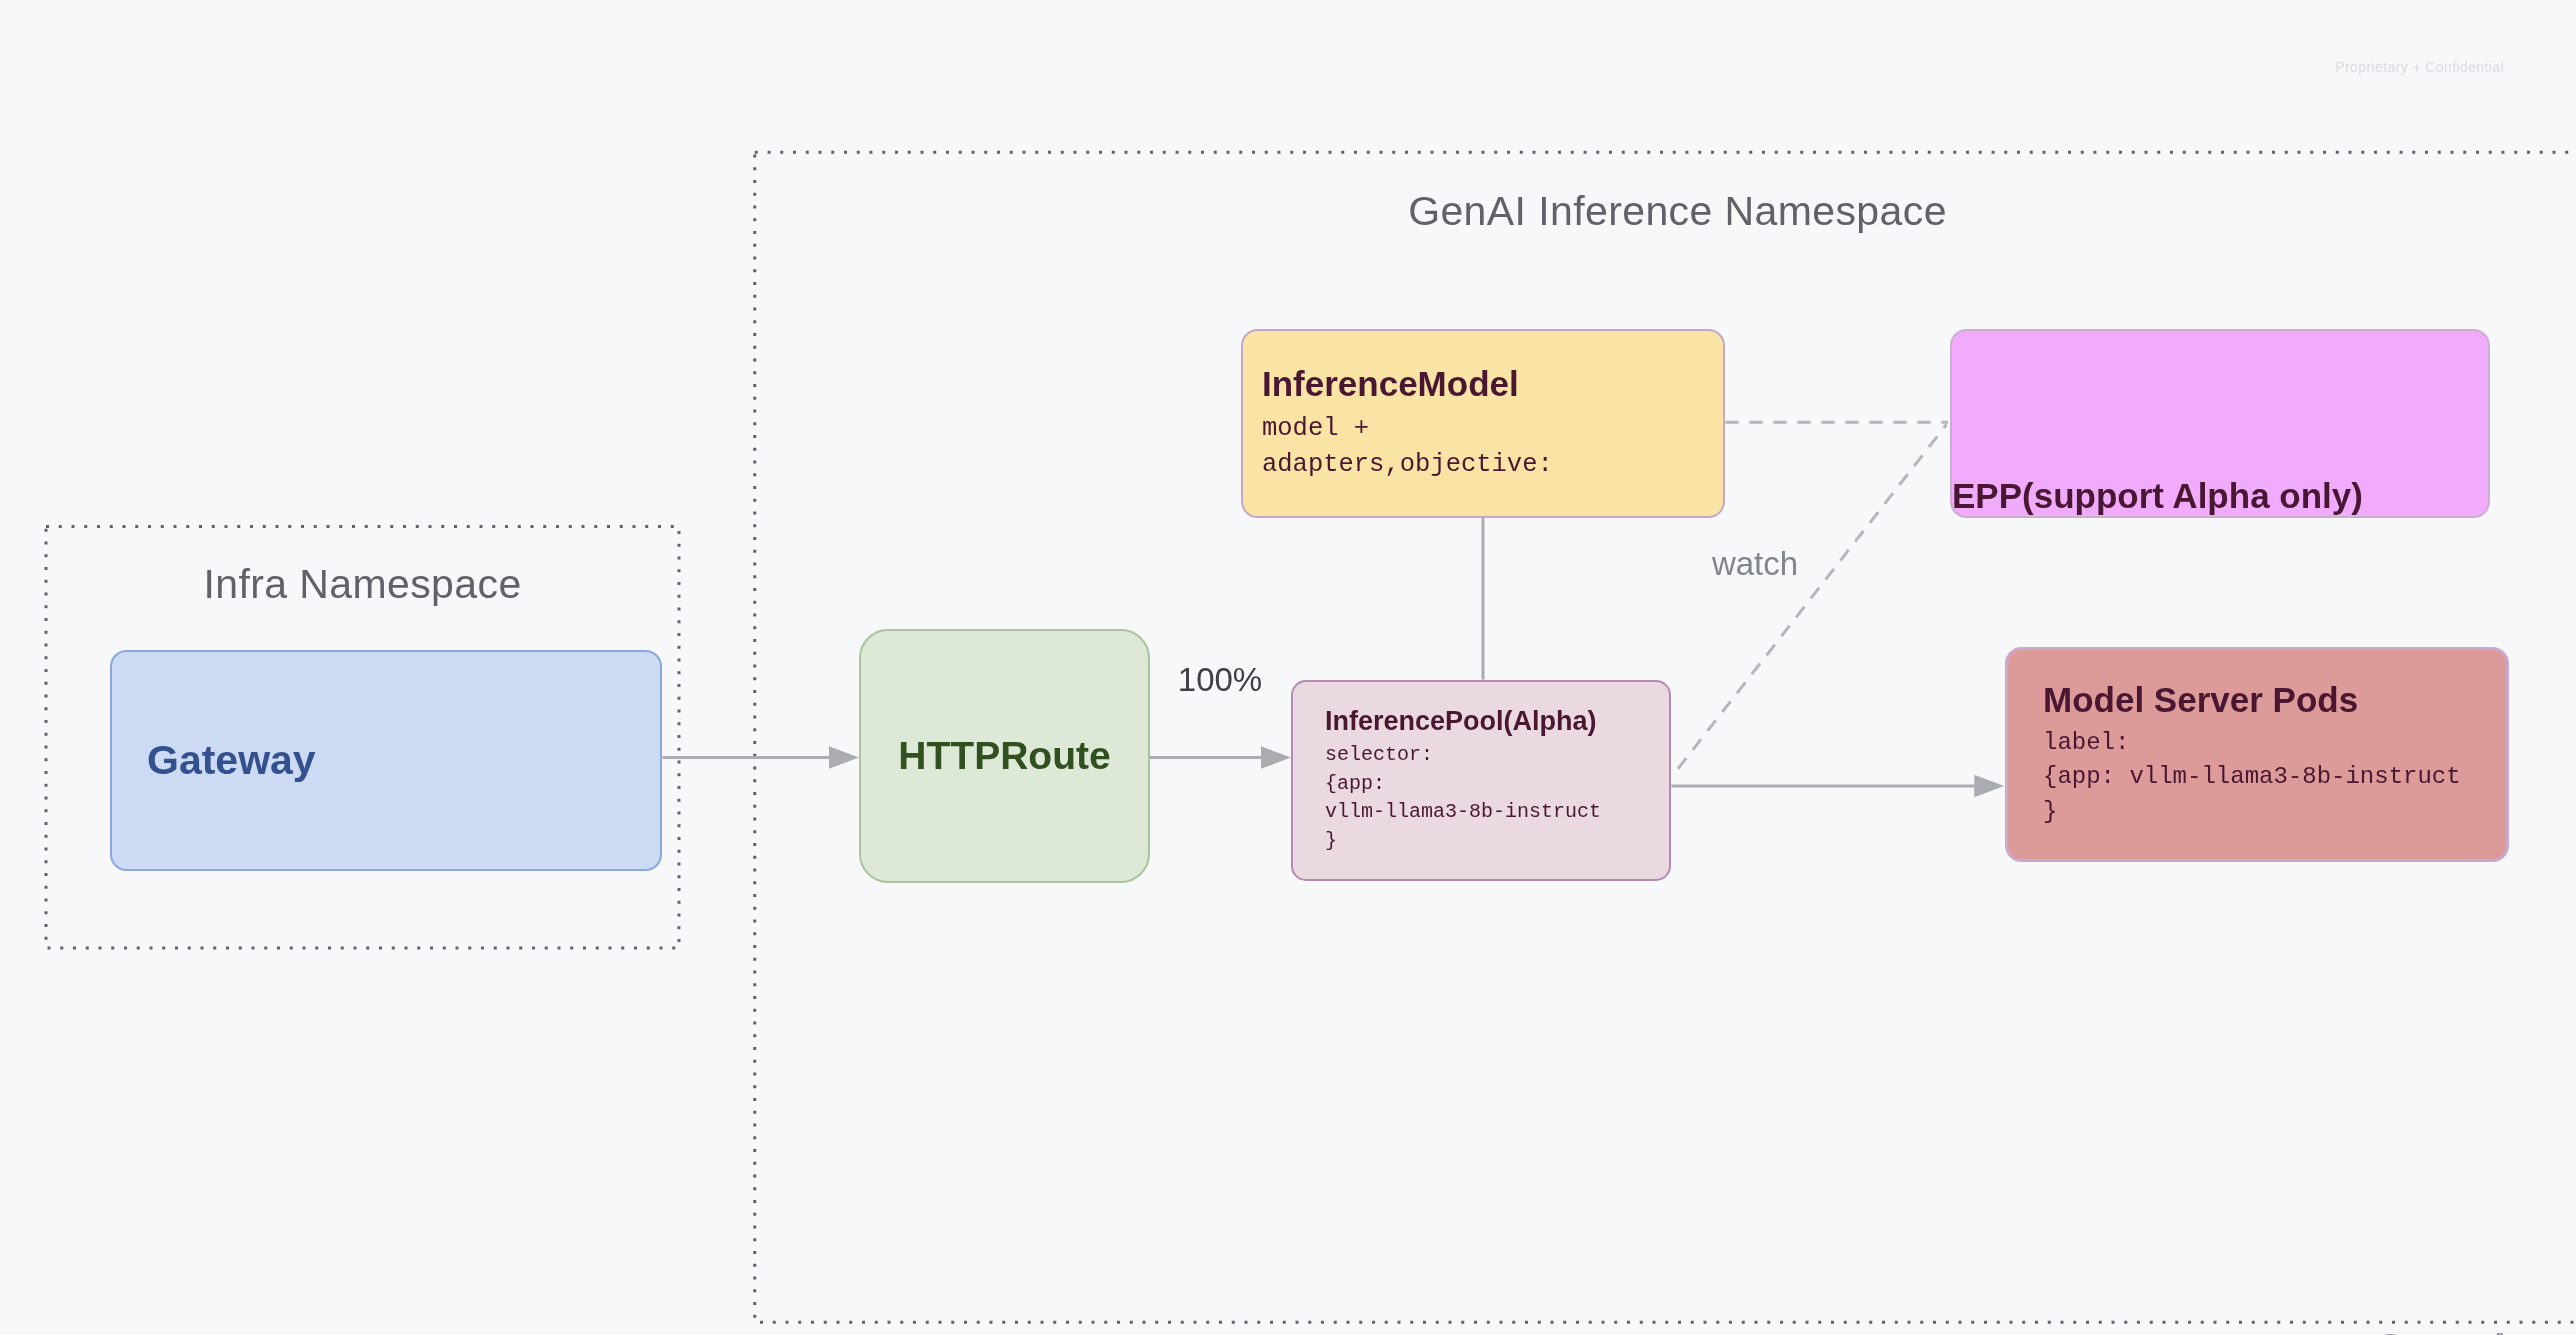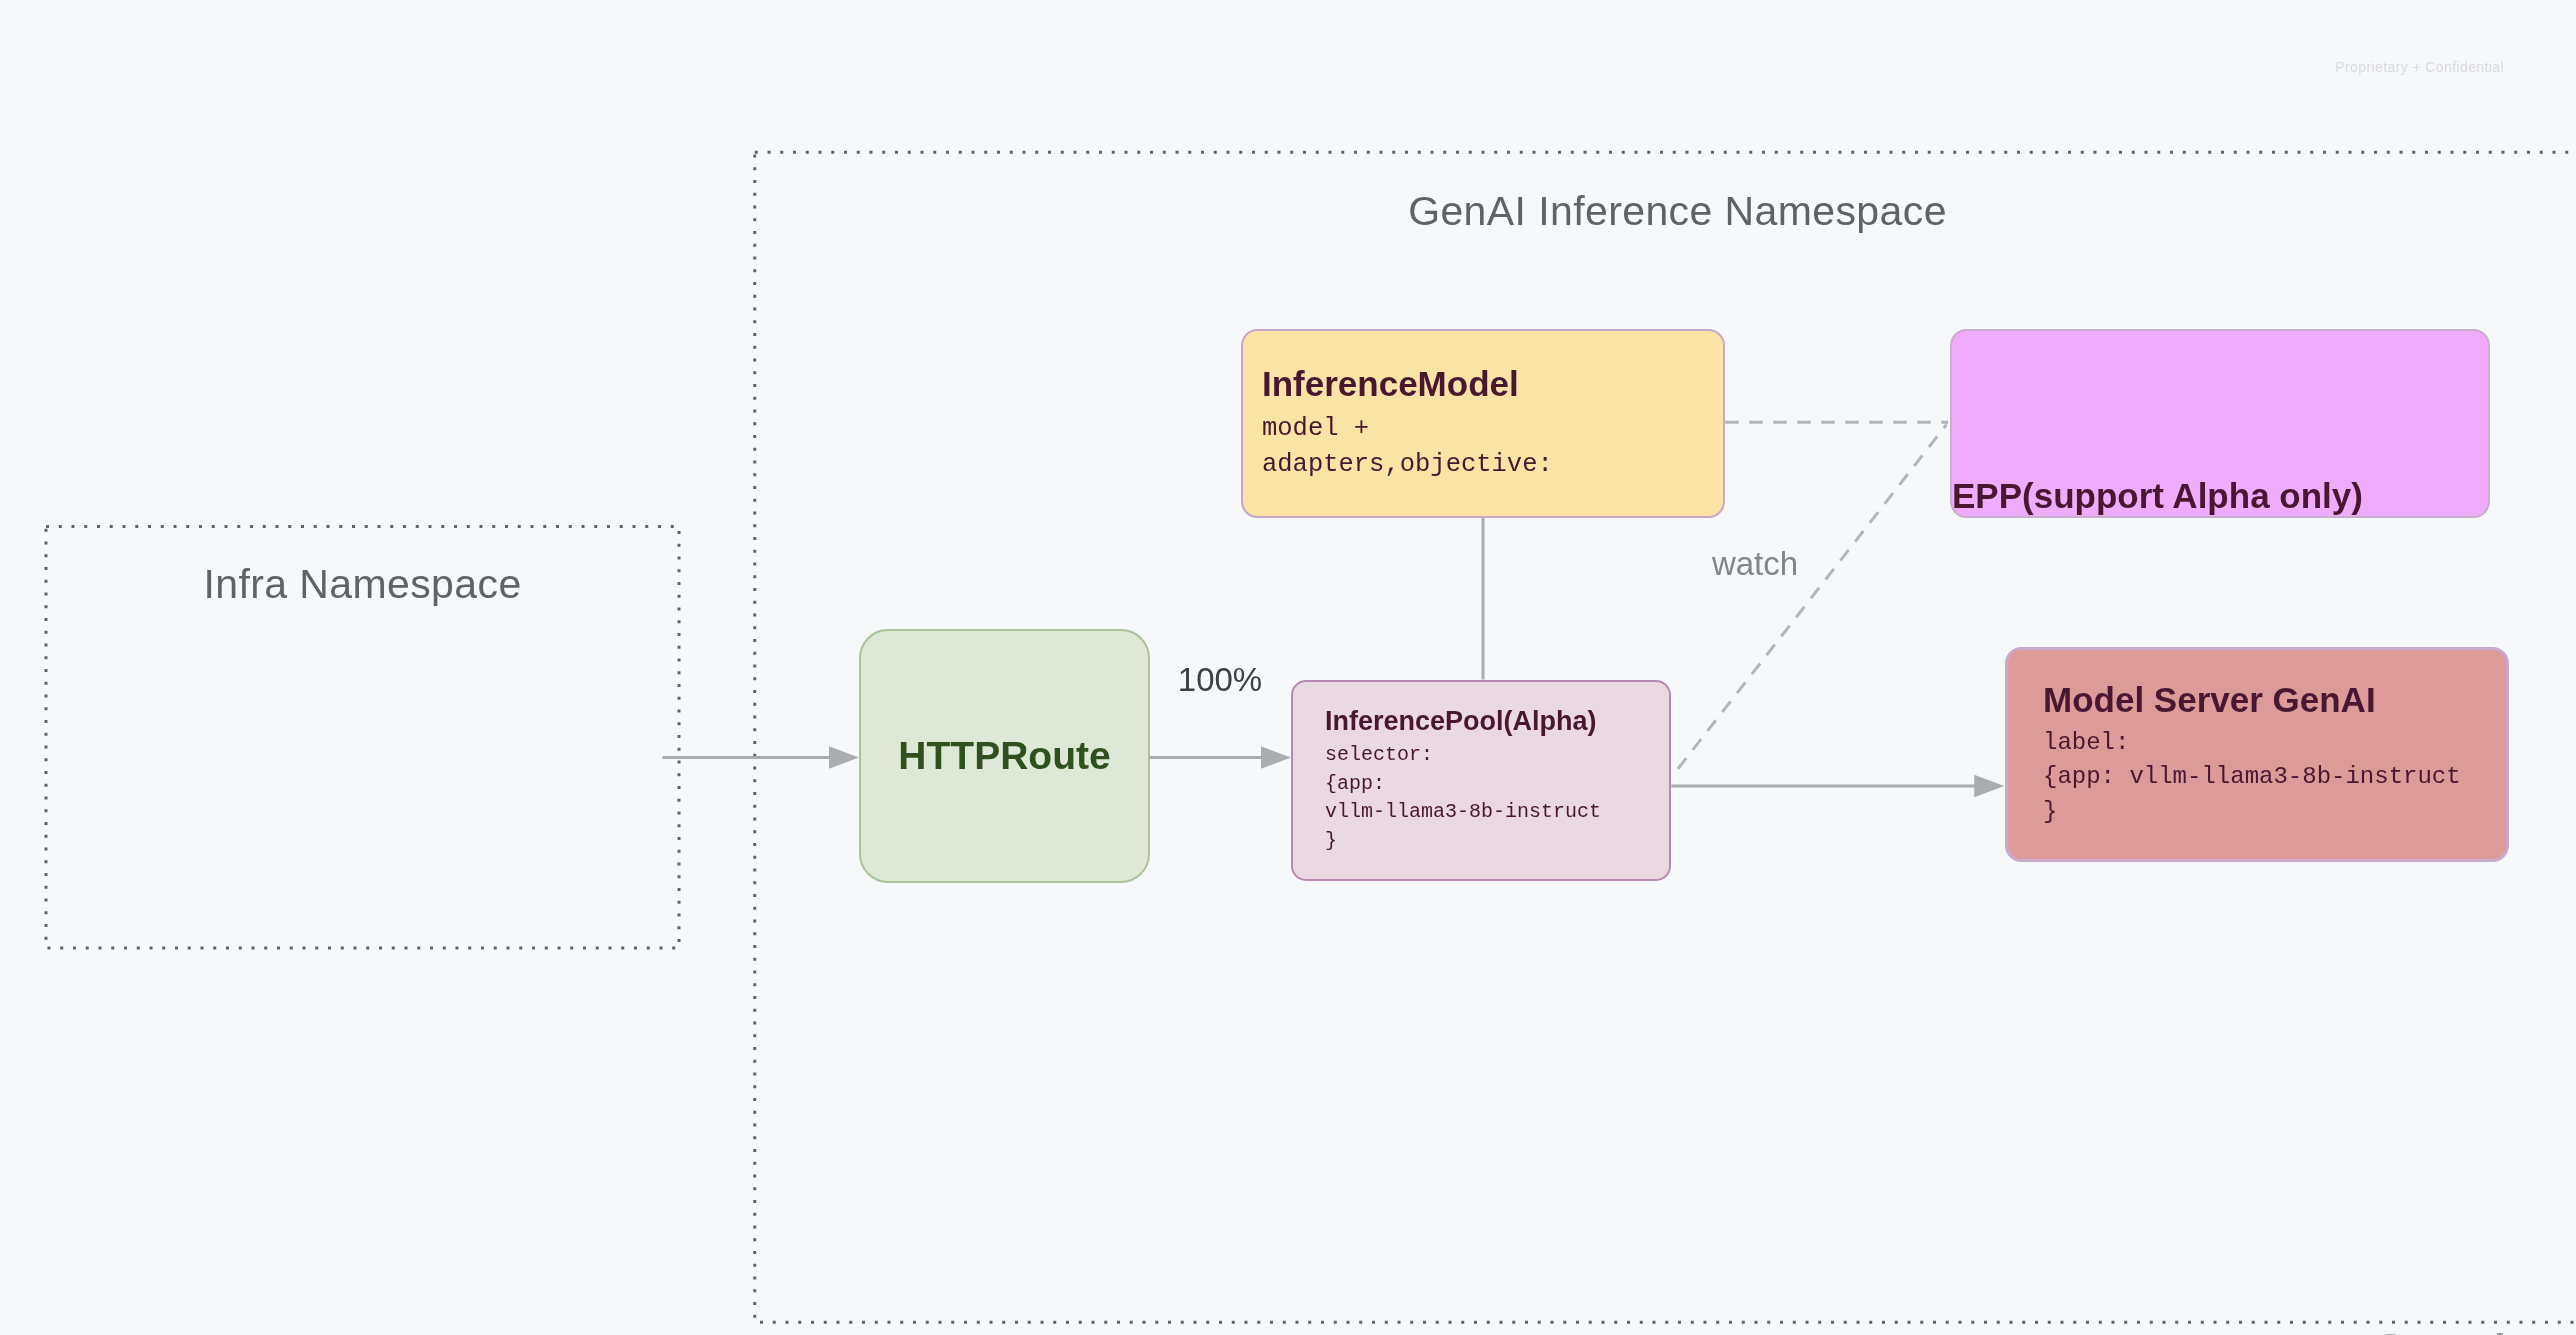--- a/index.html
+++ b/index.html
@@ -104,20 +104,23 @@
     <line x1="2300" y1="563" x2="2597" y2="563" stroke="#B3B6BA" stroke-width="4" stroke-dasharray="18 14"></line>
 
     <line x1="2237" y1="1025" x2="2595" y2="566" stroke="#B3B6BA" stroke-width="4" stroke-dasharray="18 14"></line>
   </svg>
 
   <div class="label confidential">Proprietary + Confidential</div>
 
   <div class="label ns-title" style="left:46px;top:561px;width:633px;">Infra Namespace</div>
   <div class="label ns-title" style="left:755px;top:188px;width:1845px;">GenAI Inference Namespace</div>
 
+  <div class="node gateway">
+    <div class="title">Gateway</div>
+  </div>
 
   <div class="node httproute">
     <div class="title">HTTPRoute</div>
   </div>
 
   <div class="node inference-model">
     <div class="title">InferenceModel</div>
     <div class="code">model +
 adapters,objective:</div>
   </div>
@@ -128,21 +131,21 @@
 
   <div class="node inference-pool">
     <div class="title">InferencePool(Alpha)</div>
     <div class="code">selector:
 {app:
 vllm-llama3-8b-instruct
 }</div>
   </div>
 
   <div class="node model-server-pods">
-    <div class="title">Model Server GenAI</div>
+    <div class="title">Model Server Pods</div>
     <div class="code">label:
 {app: vllm-llama3-8b-instruct
 }</div>
   </div>
 
   <div class="label edge-label" style="left:1145px;top:661px;width:150px;">100%</div>
   <div class="label watch-label" style="left:1680px;top:545px;width:150px;">watch</div>
 
   <div class="label google-mark">Google</div>
 

